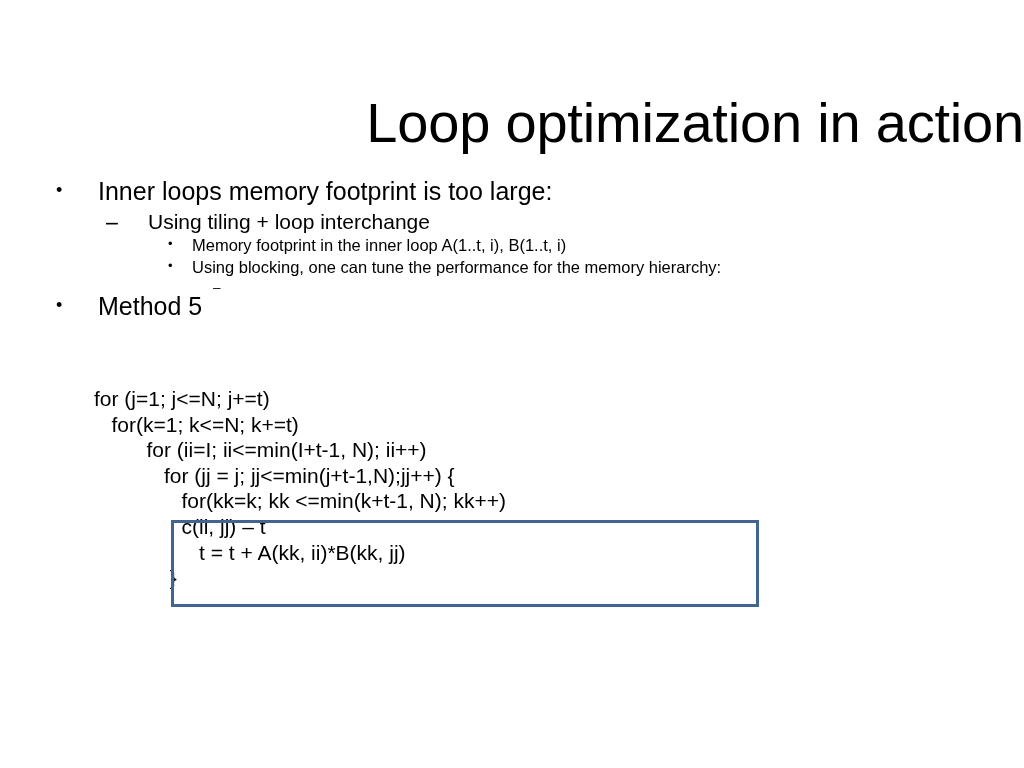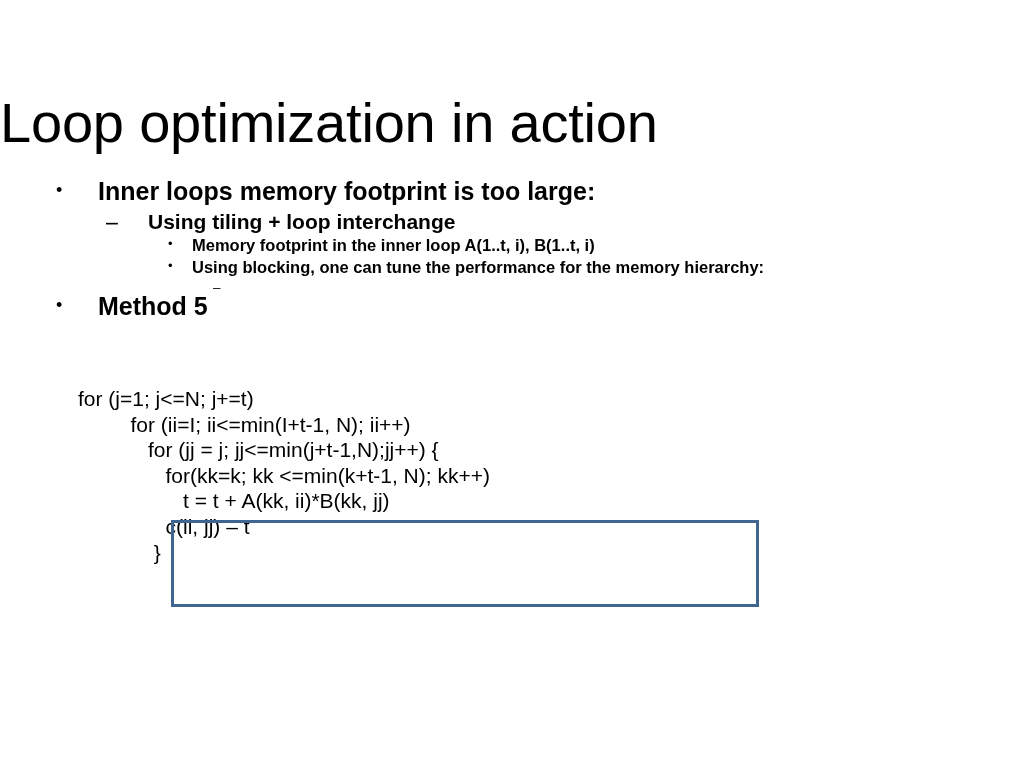--- a/index.html
+++ b/index.html
@@ -21,21 +21,21 @@
     width: 1024px;
     height: 768px;
   }
 
   
   .slide-title {
     position: absolute;
     left: 0;
     top: 54px;
     width: 1024px;
-    text-align: left;
+    text-align: right;
     font-size: 56px;
     font-weight: 400;
     line-height: 1.12;
     letter-spacing: -0.2px;
     white-space: nowrap;
   }
 
   
   .body-area {
     position: absolute;
@@ -52,21 +52,20 @@
 
   .bullet .marker {
     position: absolute;
     left: 0;
     top: 0;
     display: inline-block;
   }
 
   .bullet .txt {
     display: block;
-    font-weight: bold;
   }
 
   
   .lvl1 {
     font-size: 25px;
     padding-left: 42px;
     margin-bottom: 2px;
   }
   .lvl1 .marker {
     font-size: 18px;
@@ -109,21 +108,21 @@
     line-height: 1.35;
   }
 
   .gap-before {
     margin-top: 14px;
   }
 
   
   .code-area {
     position: absolute;
-    left: 78px;
+    left: 94px;
     top: 386px;
     width: 900px;
   }
 
   .code-line {
     font-size: 21px;
     line-height: 25.6px;
     white-space: pre;
     color: #000000;
   }
@@ -180,23 +179,24 @@
 
     <div class="bullet lvl1 gap-before">
       <span class="marker">•</span>
       <span class="txt">Method 5</span>
     </div>
 
   </div>
 
   <div class="code-area">
     <div class="code-line">for (j=1; j&lt;=N; j+=t)</div>
+    <div class="code-line">   for(k=1; k&lt;=N; k+=t)</div>
     <div class="code-line">         for (ii=I; ii&lt;=min(I+t-1, N); ii++)</div>
     <div class="code-line">            for (jj = j; jj&lt;=min(j+t-1,N);jj++) {</div>
     <div class="code-line">               for(kk=k; kk &lt;=min(k+t-1, N); kk++)</div>
+    <div class="code-line">               c(ii, jj) – t</div>
     <div class="code-line">                  t = t + A(kk, ii)*B(kk, jj)</div>
-    <div class="code-line">               c(ii, jj) – t</div>
     <div class="code-line">             }</div>
   </div>
 
   <div class="highlight-box"></div>
 
 </div>
 
 </body></html>

